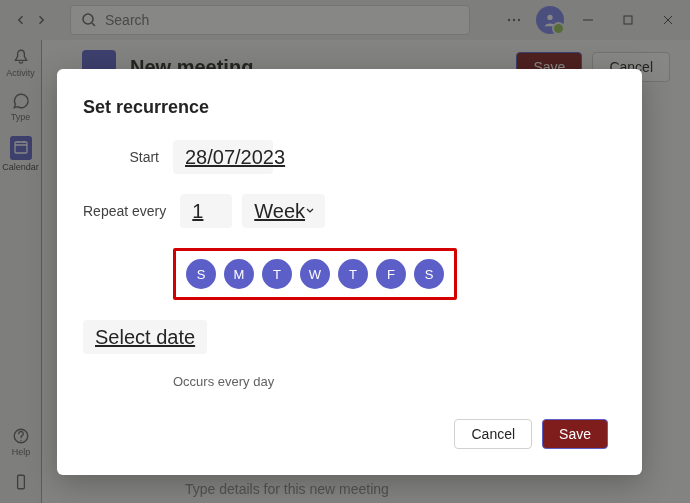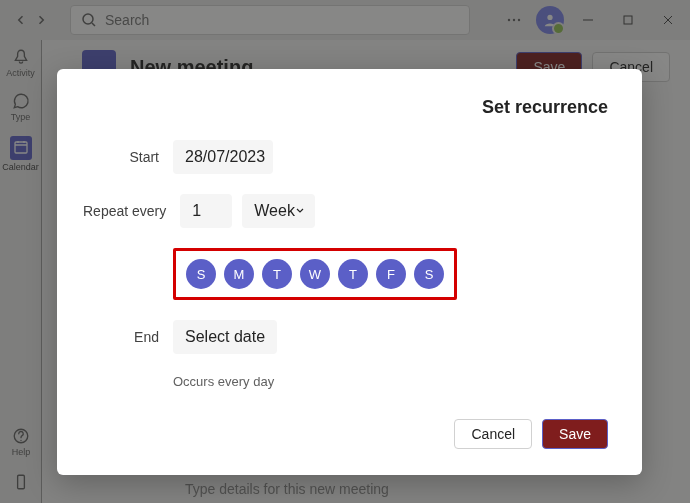--- a/index.html
+++ b/index.html
@@ -34,24 +34,24 @@
   .tbtn { width:20px; height:20px; display:flex; align-items:center; justify-content:center; font-size:15px; color:#616161; }
   .tbtn.bold { font-weight:700; color:#242424; }
   .tbtn.italic { font-style:italic; }
   .tbtn.under { text-decoration:underline; }
   .paragraph-dd { font-size:14px; color:#616161; display:flex; align-items:center; gap:4px; }
   .placeholder-text { position:absolute; left:143px; bottom:6px; font-size:14px; color:#8a8a8a; }
   .help-zone { position:absolute; left:0; bottom:0; width:42px; display:flex; flex-direction:column; align-items:center; gap:16px; padding-bottom:12px;text-align:right; }
   
   .dim { position:absolute; inset:0; background:rgba(37,36,35,0.55); }
   .modal { position:absolute; left:57px; top:69px; width:585px; background:#fff; border-radius:6px; box-shadow:0 8px 30px rgba(0,0,0,0.25); padding:28px 34px 26px 26px; }
-  .modal h2 { font-size:18px; font-weight:700; color:#242424; margin-bottom:22px;text-align:right; }
+  .modal h2 { font-size:18px; font-weight:700; color:#242424; margin-bottom:22px; }
   .row { display:flex; align-items:center; margin-bottom:20px; }
   .row-label { width:90px; text-align:right; font-size:14px; color:#424242; padding-right:14px; }
-  .field { background:#f5f5f5; border:none; border-radius:4px; height:34px; padding:0 12px; font-size:16px; color:#242424; display:flex; align-items:center; }
+  .field { background:#f5f5f5; border:none; border-radius:4px; height:34px; padding:0 12px; font-size:20px; color:#242424; display:flex; align-items:center;text-decoration:underline; }
   .field-input { width:52px; text-align:center; }
   .dropdown { display:flex; align-items:center; padding-right:10px; }
   .days-wrap { margin-left:90px; display:flex; gap:8px; margin-bottom:20px; border:3px solid #d40000; padding:8px 10px; border-radius:2px; width:fit-content; }
   .day { width:30px; height:30px; border-radius:50%; background:#5b5fc7; color:#fff; font-size:13px; display:flex; align-items:center; justify-content:center; cursor:pointer; }
   .summary { margin-left:90px; font-size:13px; color:#616161; margin-top:2px; margin-bottom:30px; }
   .modal-footer { display:flex; justify-content:flex-end; gap:10px; }
   .chev { width:10px; height:10px; }
 </style>
 </head>
 <body>
@@ -233,21 +233,20 @@
       <div class="day">S</div>
       <div class="day">M</div>
       <div class="day">T</div>
       <div class="day">W</div>
       <div class="day">T</div>
       <div class="day">F</div>
       <div class="day">S</div>
     </div>
 
     <div class="row">
-      <div class="row-label">End</div>
       <div class="field">
         <span>Select date</span>
       </div>
     </div>
 
     <div class="summary">Occurs every day</div>
 
     <div class="modal-footer">
       <button class="btn btn-outline">Cancel</button>
       <button class="btn btn-primary">Save</button>

